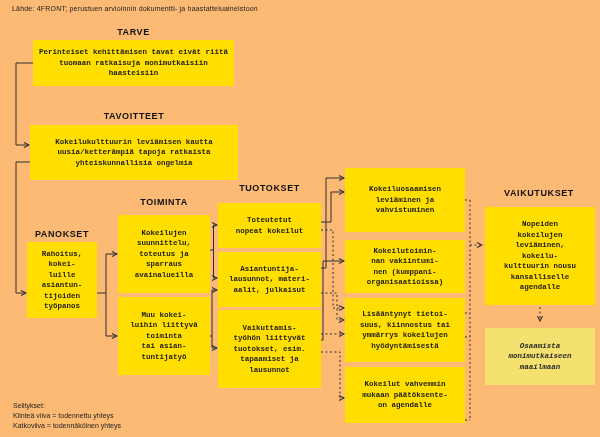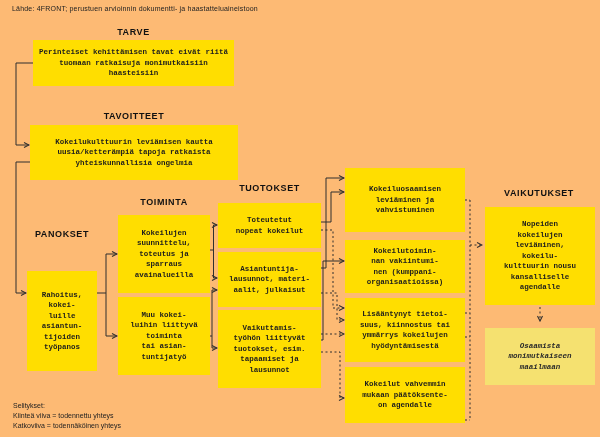--- a/index.html
+++ b/index.html
@@ -77,21 +77,21 @@
   <div class="hdr" style="left:218px;top:183px;width:103px;">TUOTOKSET</div>
   <div class="hdr" style="left:483px;top:188px;width:112px;">VAIKUTUKSET</div>
 
   <div class="box" style="left:33px;top:40px;width:201px;height:46px;">Perinteiset kehittämisen tavat eivät riitä
 tuomaan ratkaisuja monimutkaisiin haasteisiin</div>
 
   <div class="box" style="left:30px;top:125px;width:208px;height:55px;">Kokeilukulttuurin leviämisen kautta
 uusia/ketterämpiä tapoja ratkaista
 yhteiskunnallisia ongelmia</div>
 
-  <div class="box" style="left:27px;top:242px;width:70px;height:100px;margin-top:29px;">Rahoitus,
+  <div class="box" style="left:27px;top:242px;width:70px;height:76px;">Rahoitus,
 kokei-
 luille
 asiantun-
 tijoiden
 työpanos</div>
 
   <div class="box" style="left:118px;top:215px;width:92px;height:78px;">Kokeilujen
 suunnittelu,
 toteutus ja
 sparraus

